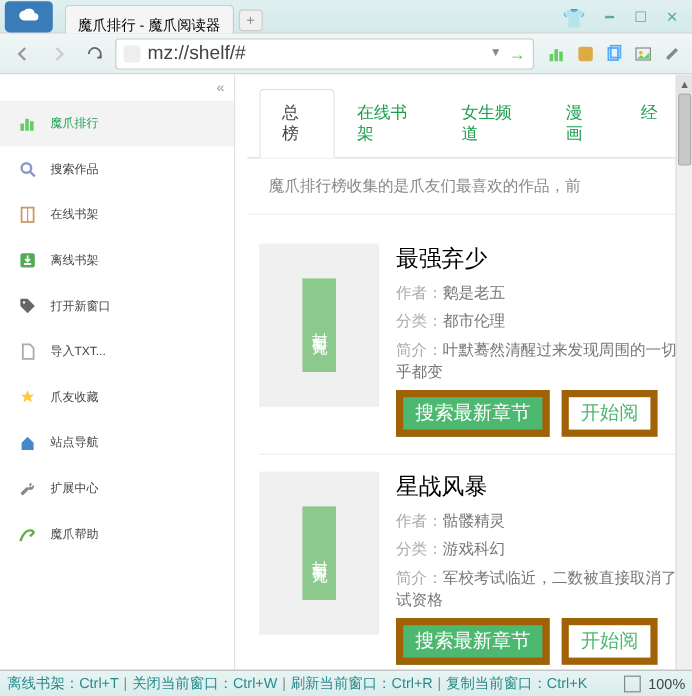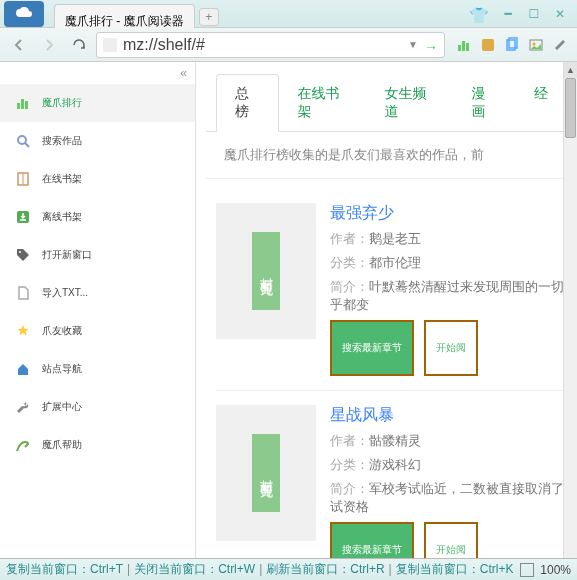--- a/index.html
+++ b/index.html
@@ -37,25 +37,25 @@
 .mtab { padding: 10px 18px; font-size: 14px; color: #1a9e4e; cursor: pointer; border: 1px solid transparent; border-bottom: none; }
 .mtab.active { color: #444; border: 1px solid #ddd; border-bottom: 1px solid white; margin-bottom: -1px; background: white; border-radius: 4px 4px 0 0; }
 .desc { padding: 14px 18px; font-size: 13px; color: #888; border-bottom: 1px solid #eee; margin-left: 10px; }
 
 .book-list { padding: 10px 0 0 20px; }
 .book { display: flex; gap: 14px; padding: 14px 0; border-top: 1px solid #eee; }
 .book:first-child { border-top: none; }
 .cover { width: 100px; height: 136px; background: #f0f0f0; display: flex; align-items: center; justify-content: center; flex-shrink: 0; }
 .cover-inner { width: 28px; height: 78px; background: #8cc98c; color: white; font-size: 13px; display: flex; align-items: center; justify-content: center; writing-mode: vertical-rl; letter-spacing: 2px; }
 .book-info { flex: 1; display: flex; flex-direction: column; gap: 6px; }
-.book-title { font-size: 16px; color: #3b82f6; }
+.book-title { font-size: 19px; color: #000000; }
 .book-meta { font-size: 13px; color: #aaa; }
 .book-meta span { color: #777; }
 .book-actions { display: flex; gap: 10px; margin-top: auto; }
-.act-btn { padding: 19px 10px; border: 2px solid #a16207; font-size: 10px; cursor: pointer; }
+.act-btn { padding: 3px 10px; border: 6px solid #a16207; font-size: 16px; cursor: pointer; }
 .act-btn.primary { background: #4db870; color: white; }
 .act-btn.secondary { background: white; color: #4db870; }
 
 .statusbar { position: absolute; bottom: 0; left: 0; right: 0; height: 22px; background: linear-gradient(#e8f4f4, #d8ecec); border-top: 1px solid #bbb; display: flex; align-items: center; font-size: 12px; color: #2a8a8a; padding: 0 6px; white-space: nowrap; overflow: hidden; }
 .statusbar .kb { color: #2a8a8a; }
 .statusbar .sep { margin: 0 4px; color: #888; }
 .status-right { margin-left: auto; display: flex; align-items: center; gap: 6px; color: #444; }
 .zoom-icon { width: 14px; height: 14px; border: 1px solid #888; display: inline-block; }
 
 .scroll-overlay { position: absolute; right: 0; top: 0; width: 14px; height: 100%; background: #f0f0f0; border-left: 1px solid #ddd; }
@@ -274,18 +274,18 @@
         </div>
       </div>
     <div class="scroll-overlay">
       <div class="scroll-btn">▲</div>
       <div class="scroll-thumb"></div>
     </div>
   </div>
 </div>
 
 <div class="statusbar">
-  <span id="hints"><span class="kb">复制当前窗口：Ctrl+T</span><span class="sep">|</span><span class="kb">关闭当前窗口：Ctrl+W</span><span class="sep">|</span><span class="kb">刷新当前窗口：Ctrl+R</span><span class="sep">|</span><span class="kb">复制当前窗口：Ctrl+K</span></span>
+  <span id="hints"><span class="kb">离线书架：Ctrl+T</span><span class="sep">|</span><span class="kb">关闭当前窗口：Ctrl+W</span><span class="sep">|</span><span class="kb">刷新当前窗口：Ctrl+R</span><span class="sep">|</span><span class="kb">复制当前窗口：Ctrl+K</span></span>
   <span class="status-right">
     <span class="zoom-icon"></span>
     <span>100%</span>
   </span>
 </div>
 
 </body></html>

